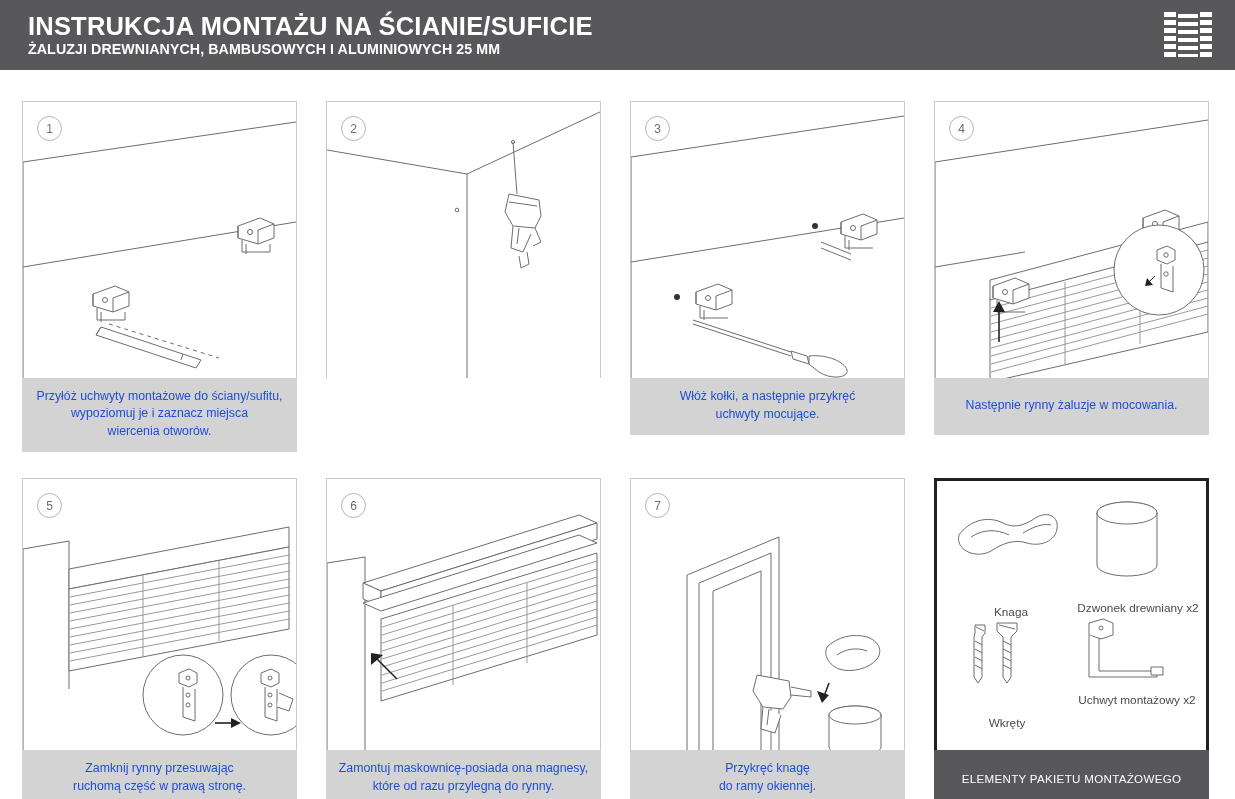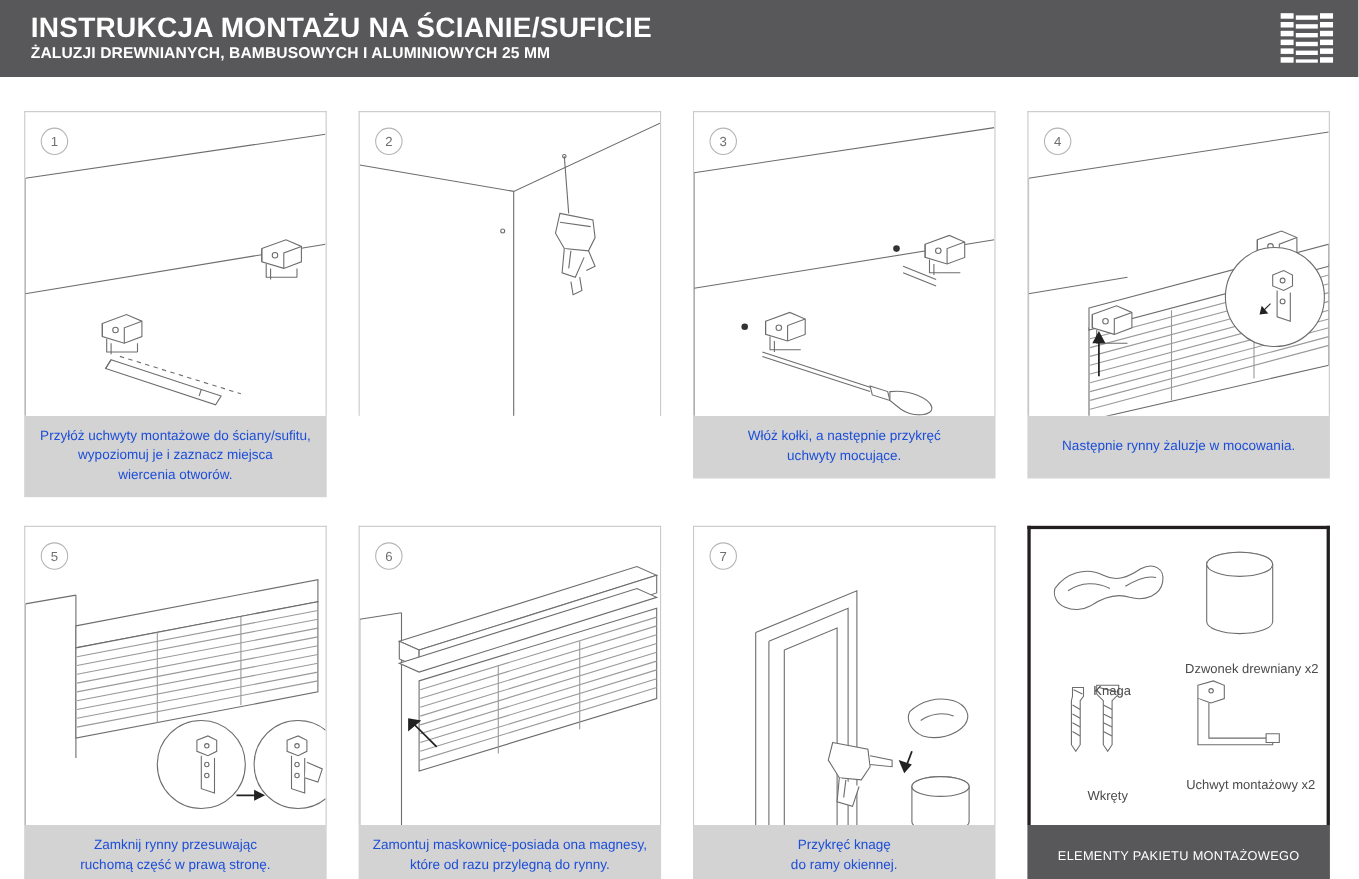--- a/index.html
+++ b/index.html
@@ -521,29 +521,29 @@
               <g transform="translate(148,138)">
                 <path d="M4 4 L18 0 L28 4 L28 16 L16 20 L4 16 Z" fill="#fff"></path>
                 <path d="M4 16 L4 58 L72 58 L72 48" fill="#fff"></path>
                 <path d="M14 20 L14 52 L66 52"></path>
                 <circle cx="16" cy="9" r="2"></circle>
                 <path d="M66 48 L78 48 L78 56 L66 56 Z" fill="#fff"></path>
               </g>
             </g>
           </svg>
 
-          <div class="part-label" style="left:4px; top:124px; width:140px;margin-top:16px;">Knaga</div>
+          <div class="part-label" style="left:4px; top:124px; width:140px;">Knaga</div>
 
           <div class="part-label" style="left:136px; top:120px; width:130px;">
             <span>Dzwonek</span>
             <span>drewniany x2</span>
           </div>
 
           <div class="part-label" style="left:0px; top:235px; width:140px;">Wkręty</div>
 
-          <div class="part-label" style="left:130px; top:225px; width:140px;">Uchwyt montażowy x2</div>
+          <div class="part-label" style="left:130px; top:212px; width:140px;">Uchwyt montażowy x2</div>
         </div>
         <div class="parts-caption">ELEMENTY PAKIETU MONTAŻOWEGO</div>
       </div>
 
     </div>
   </div>
 </div>
 
 </body></html>

